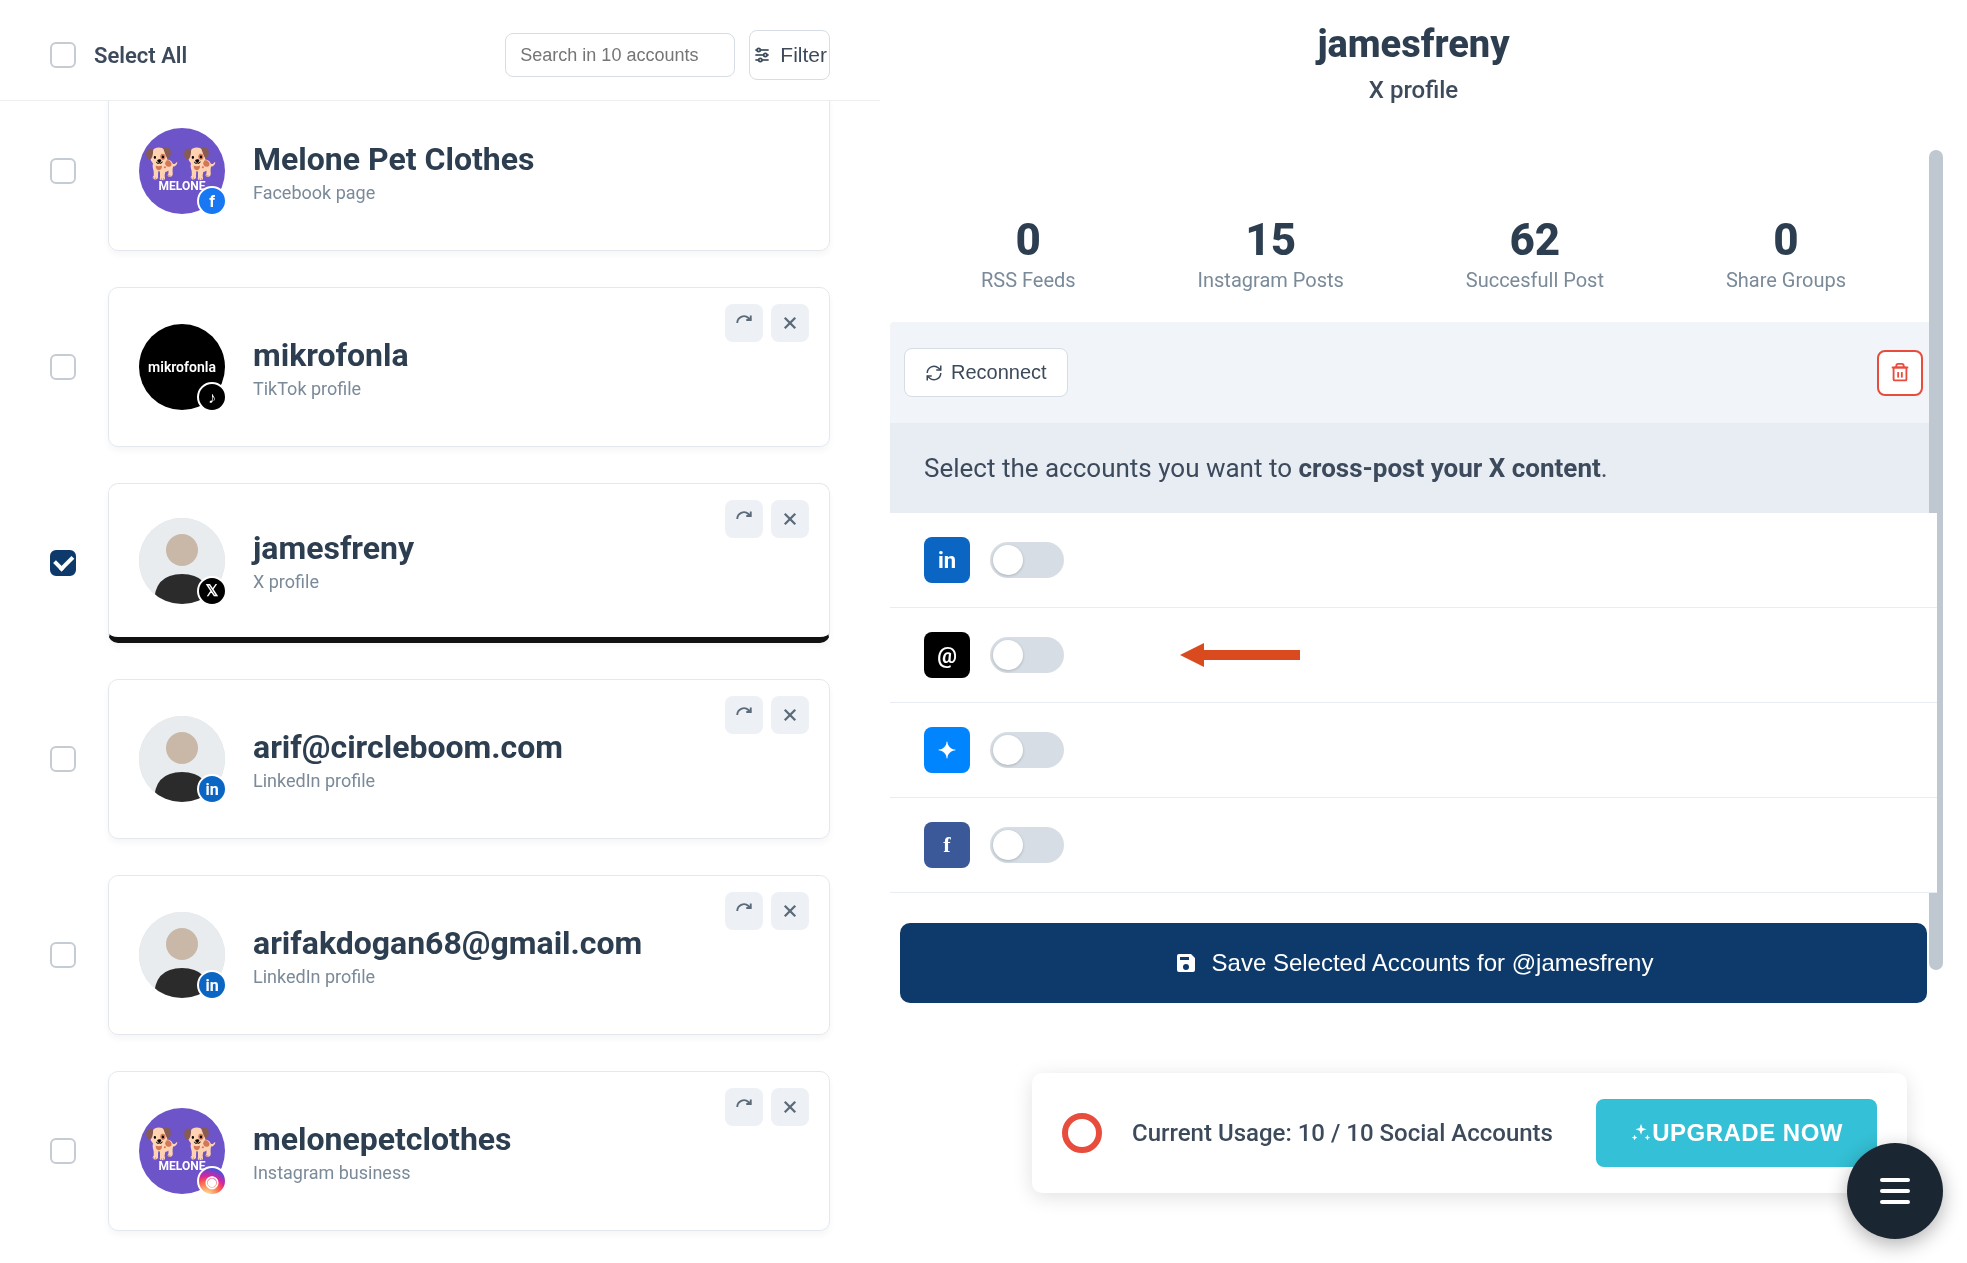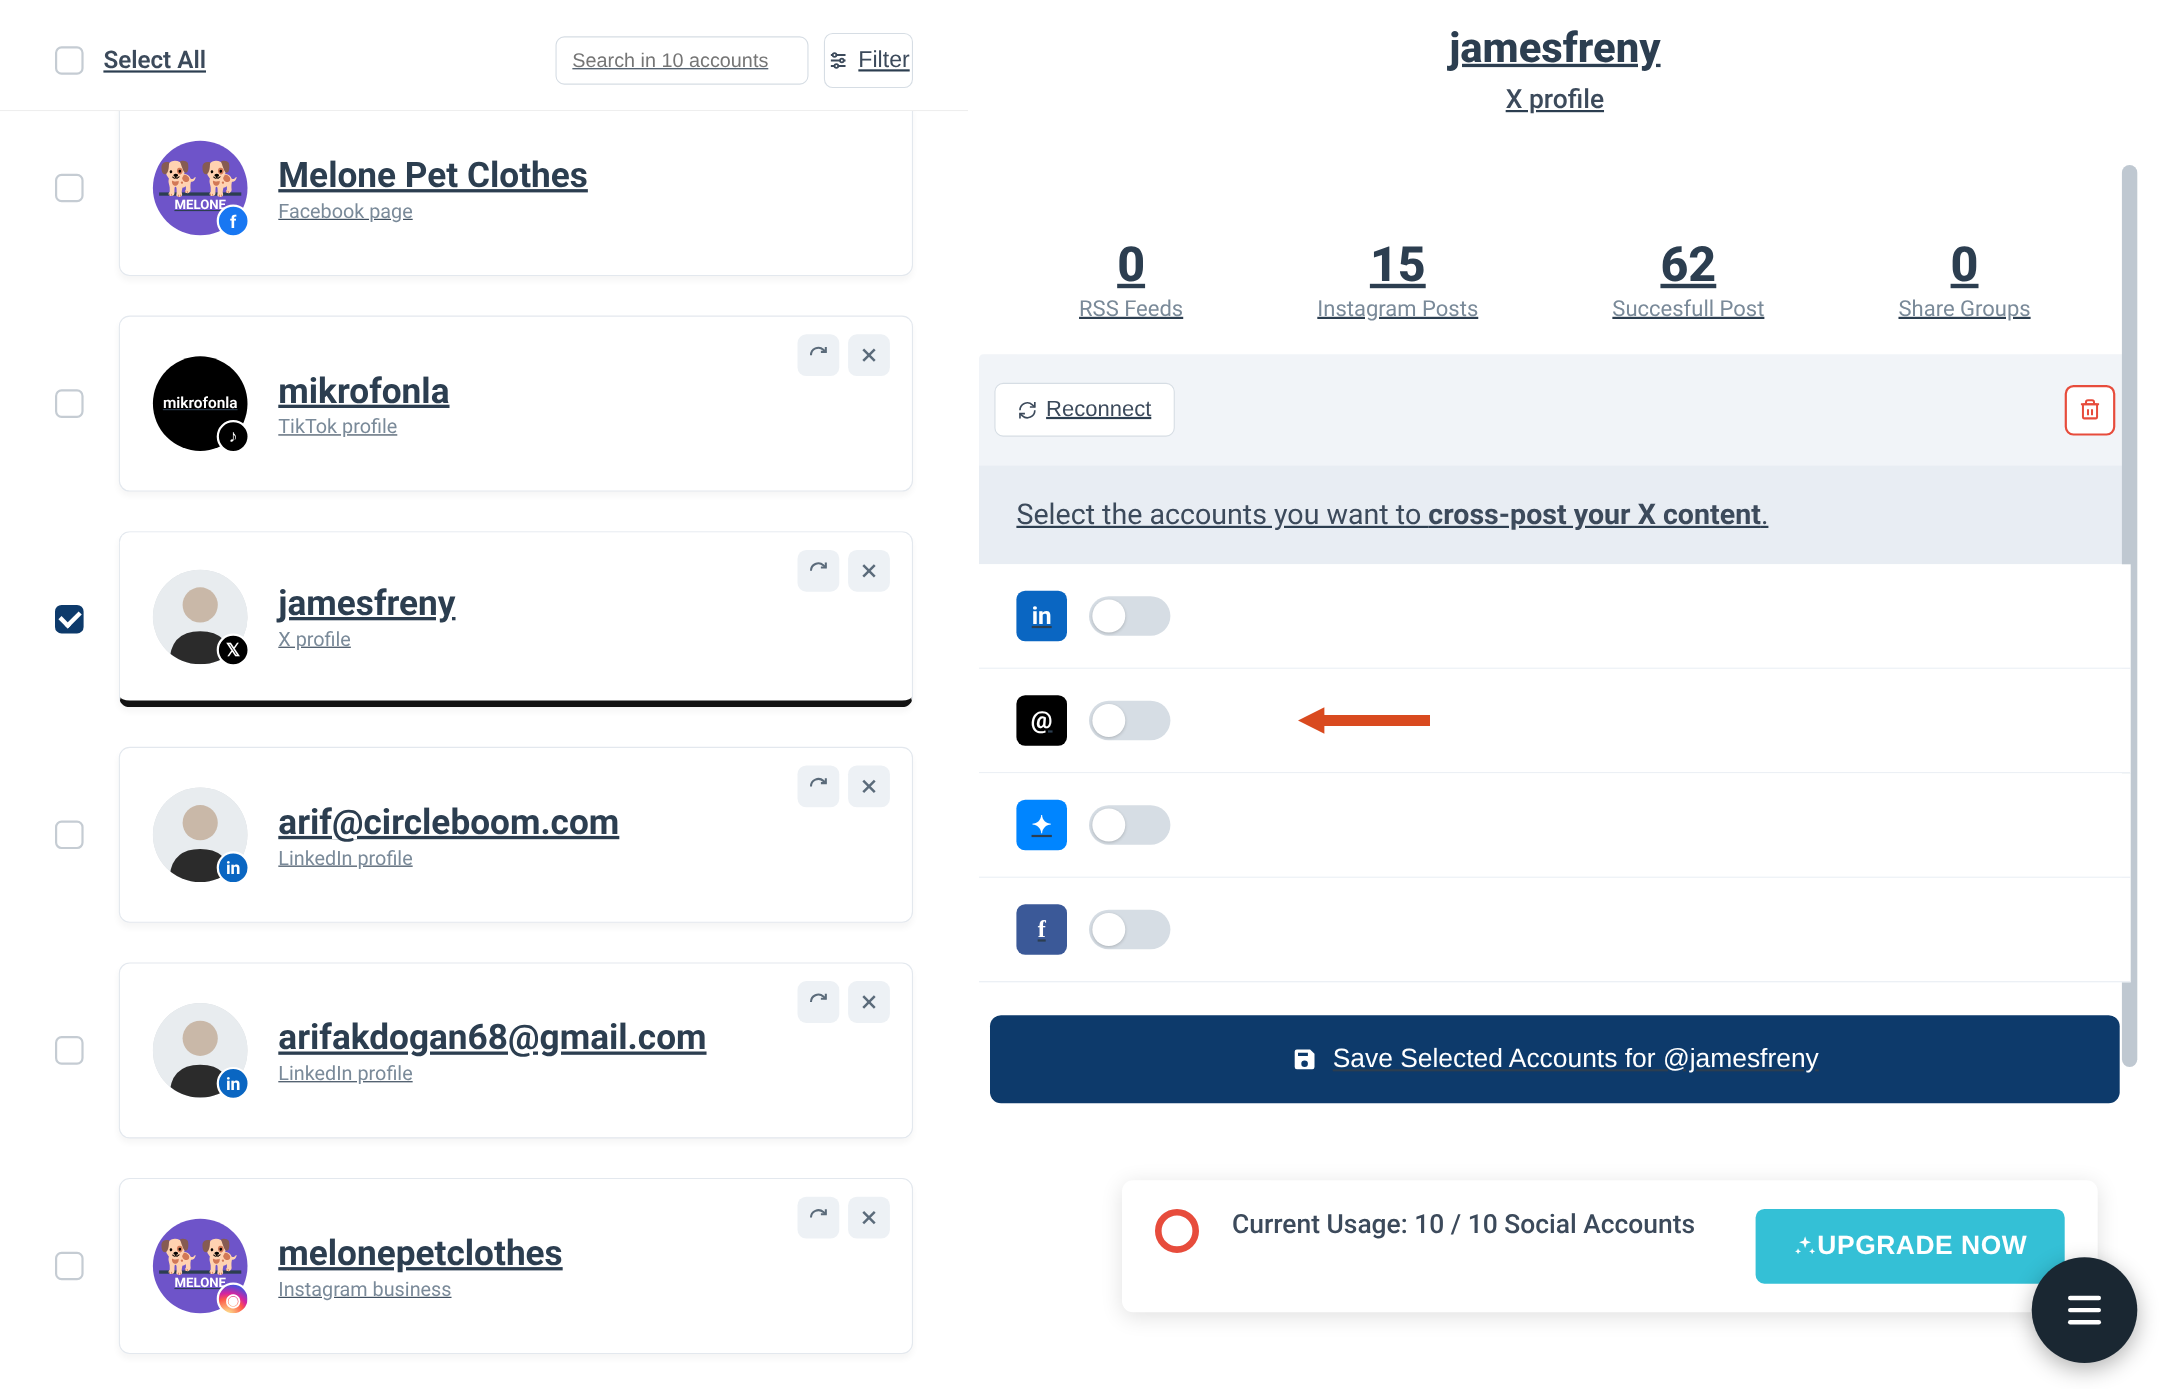--- a/index.html
+++ b/index.html
@@ -1,17 +1,17 @@
 <!DOCTYPE html>
 <html><head>
 <meta charset="utf-8">
 <style>
 * { box-sizing: border-box; margin: 0; padding: 0; }
 body { font-family: -apple-system, BlinkMacSystemFont, "Segoe UI", Roboto, Arial, sans-serif; background: #fff; color: #2c3e50; width: 1967px; height: 1263px; overflow: hidden; position: relative; }
-.container { display: flex; width: 100%; height: 100%; text-decoration: underline; }
+.container { display: flex; width: 100%; height: 100%; }
 .left-panel { width: 880px; background: #fff; display: flex; flex-direction: column; }
 .right-panel { flex: 1; background: #fff; position: relative; padding-right: 20px; }
 .list-header { display: flex; align-items: center; padding: 30px 50px 20px 50px; border-bottom: 1px solid #eee; }
 .checkbox { width: 26px; height: 26px; border: 2px solid #c5ccd3; border-radius: 6px; background: #fff; cursor: pointer; flex-shrink: 0; display: flex; align-items: center; justify-content: center; }
 .checkbox.checked { background: #0d3a6b; border-color: #0d3a6b; }
 .checkbox.checked::after { content: ""; width: 8px; height: 14px; border: solid #fff; border-width: 0 4px 4px 0; transform: rotate(45deg) translate(-1px,-2px); }
 .select-all-label { margin-left: 18px; font-size: 22px; font-weight: 600; color: #3c4a5b; }
 .search-box { margin-left: auto; display: flex; align-items: center; border: 1px solid #d6dde4; border-radius: 8px; padding: 10px 14px; width: 230px; background: #fff; }
 .search-box input { border: none; outline: none; font-size: 18px; color: #7a8a99; flex: 1; background: transparent; }
 .search-icon { width: 22px; height: 22px; color: #7a8a99; }
@@ -55,21 +55,21 @@
 .cp-item { display: flex; align-items: center; padding: 24px 34px; border-bottom: 1px solid #e8edf3; background: #fff; position: relative; }
 .cp-icon { width: 46px; height: 46px; border-radius: 8px; display: flex; align-items: center; justify-content: center; color: #fff; font-weight: 700; font-size: 22px; }
 .cp-icon.linkedin { background: #0a66c2; }
 .cp-icon.threads { background: #000; }
 .cp-icon.bluesky { background: #0085ff; }
 .cp-icon.facebook { background: #3b5998; font-family: Georgia, serif; }
 .toggle { margin-left: 20px; width: 74px; height: 36px; border-radius: 18px; background: #d6dde4; position: relative; cursor: pointer; }
 .toggle::after { content: ""; position: absolute; width: 30px; height: 30px; border-radius: 50%; background: #fff; top: 3px; left: 3px; box-shadow: 0 1px 3px rgba(0,0,0,0.2); }
 .arrow-annot { position: absolute; left: 290px; top: 50%; transform: translateY(-50%); }
 .save-btn { margin: 30px 20px 4px; background: #0d3a6b; color: #fff; border: none; border-radius: 10px; padding: 26px; font-size: 24px; font-weight: 500; cursor: pointer; display: flex; align-items: center; justify-content: center; gap: 14px; width: calc(100% - 40px); }
-.usage-bar { position: absolute; bottom: 70px; right: 40px; left: 140px; background: #fff; border-radius: 10px; box-shadow: 0 4px 20px rgba(0,0,0,0.12); padding: 26px 30px; display: flex; align-items: flex-start; }
+.usage-bar { position: absolute; bottom: 70px; right: 40px; left: 152px; background: #fff; border-radius: 10px; box-shadow: 0 4px 20px rgba(0,0,0,0.12); padding: 26px 30px; display: flex; align-items: center; }
 .usage-ring { width: 40px; height: 40px; border: 6px solid #e74c3c; border-radius: 50%; }
 .usage-text { margin-left: 30px; font-size: 24px; color: #3c4a5b; font-weight: 500; }
 .upgrade-btn { margin-left: auto; background: #34c0d6; color: #fff; border: none; border-radius: 8px; padding: 20px 34px; font-size: 24px; font-weight: 800; letter-spacing: 0.5px; cursor: pointer; display: flex; align-items: center; }
 .fab { position: absolute; bottom: 24px; right: 24px; width: 96px; height: 96px; border-radius: 50%; background: #1a2732; color: #fff; display: flex; align-items: center; justify-content: center; box-shadow: 0 6px 20px rgba(0,0,0,0.3); cursor: pointer; }
 .fab-lines { display: flex; flex-direction: column; gap: 7px; }
 .fab-lines span { width: 30px; height: 4px; background: #fff; border-radius: 2px; }
 .scrollbar { position: absolute; top: 150px; right: 4px; width: 14px; height: 820px; background: #bfc8d1; border-radius: 7px; }
 .right-inner { position: relative; height: 100%; }
 </style>
 </head>

